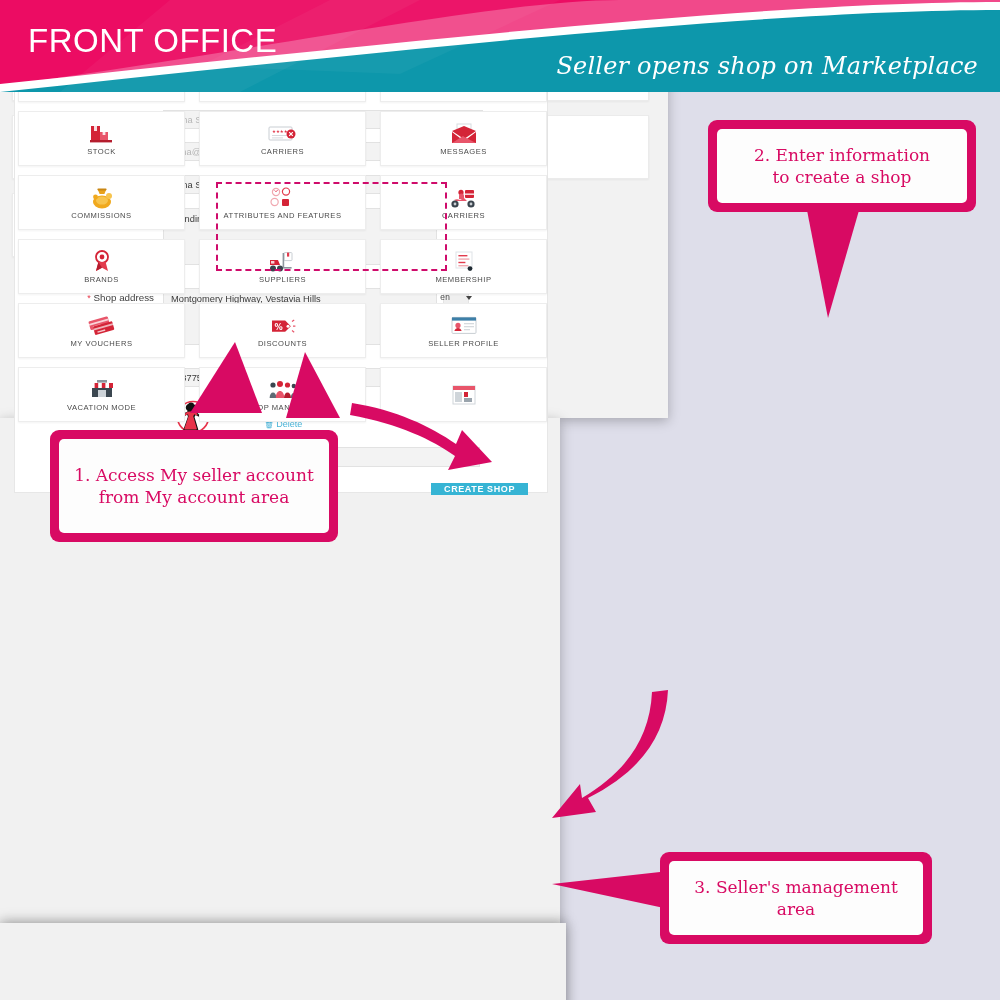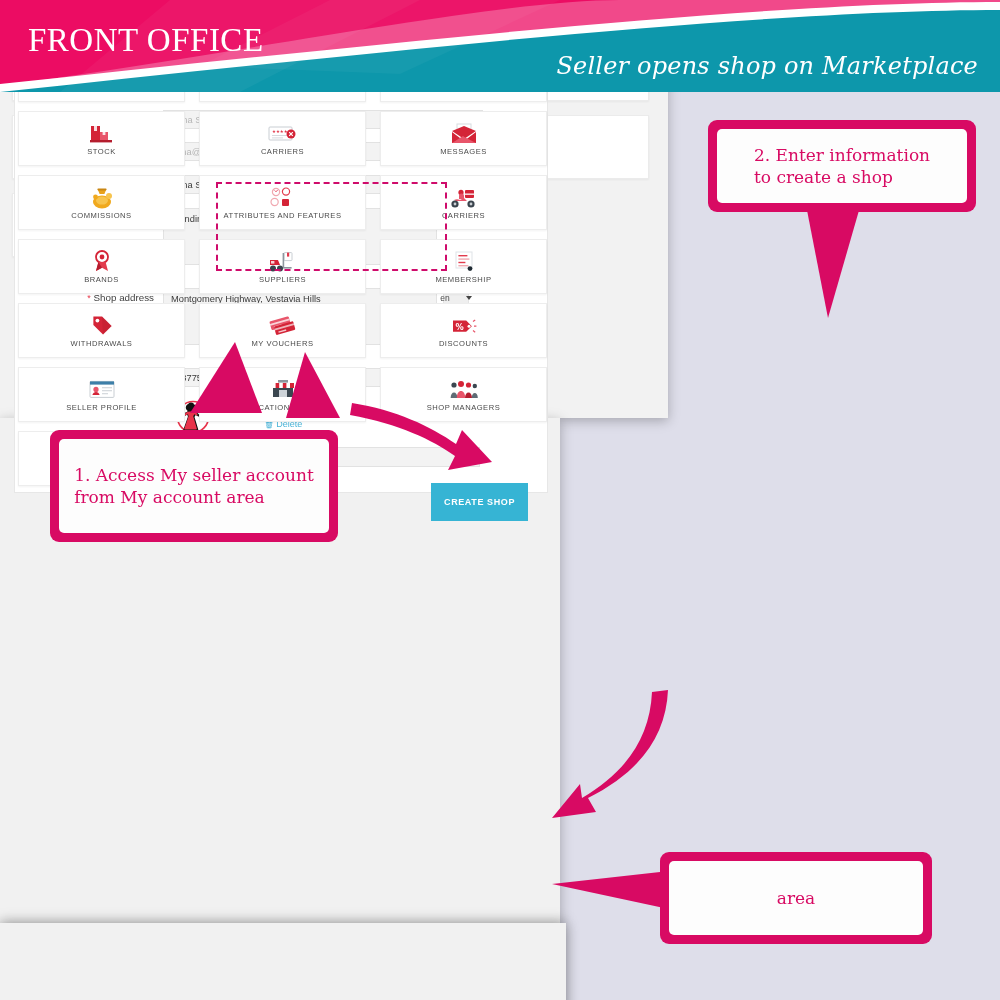--- a/index.html
+++ b/index.html
@@ -12,21 +12,21 @@
   }
 
   
   #header{
     position:absolute; left:0; top:0; width:1000px; height:92px;
     overflow:hidden; z-index:60;
   }
   #header svg{ position:absolute; left:0; top:0; }
   #hdr-left-title{
     position:absolute; left:28px; top:22px;
-    font-family:Liberation Serif, serif;
+    font-family:Liberation Sans, sans-serif;
     font-size:33px; font-weight:400; color:#ffffff;
     letter-spacing:0.5px;
   }
   #hdr-right-title{
     position:absolute; right:22px; top:32px;
     font-family:"DejaVu Serif", serif;
     font-style:italic;
     font-size:24px; color:#ffffff;
     letter-spacing:0.2px;
     margin-top:20px;
@@ -124,41 +124,41 @@
   .ftext::after{
     content:""; position:absolute; right:1px; bottom:1px;
     width:7px; height:7px;
     background:
       linear-gradient(135deg, transparent 48%, #bcbcbc 48%, #bcbcbc 56%, transparent 56%),
       linear-gradient(135deg, transparent 70%, #bcbcbc 70%, #bcbcbc 78%, transparent 78%);
   }
   .langsel{
     margin-left:6px; width:26px; height:19px; background:#efefef;
     border:1px solid #e4e4e4; font-size:8.5px; color:#4a4a4a;
-    display:flex; align-items:center; justify-content:center; gap:16px;
+    display:flex; align-items:center; justify-content:center; gap:16px;font-family:Liberation Mono, monospace;
   }
   .caret{ width:0;height:0;border-left:3px solid transparent;
           border-right:3px solid transparent;border-top:4px solid #444;}
   #logo-box{ position:absolute; }
   #file-row{
     position:absolute; display:flex; align-items:center;
     height:20px; background:#f3f3f3; border:1px solid #e2e2e2;
   }
   #choose-file{
     margin:2px; padding:1px 7px; font-size:9.3px; color:#1f1f1f;
     border:1px solid #9d9d9d; background:#f0f0f0; border-radius:2px;
   }
   #file-name{ margin-left:7px; font-size:9.5px; color:#2e2e2e; }
   #rec-size{
     position:absolute; font-size:8px; color:#9b9b9b; font-style:italic;
   }
   #create-shop{
     position:absolute; background:#36b4d4; color:#fff;
     font-size:9px; font-weight:bold; letter-spacing:.6px;
-    padding:14px 13px;
+    padding:1px 13px;
   }
   #delete-link{
     position:absolute; font-size:9px; color:#4ab4d8;
     display:flex; align-items:center; gap:2px;
   }
 
   
   #seller-panel{
     left:14px; top:530px; width:566px; height:470px;
     background:#f1f1f1; z-index:40;
@@ -190,21 +190,21 @@
 
   
   .callout{
     position:absolute; background:#d80a63; border-radius:9px;
     z-index:80;
   }
   .callout .inner{
     position:absolute; left:9px; top:9px; right:9px; bottom:9px;
     background:#fdfdfd; border-radius:5px;
     display:flex; align-items:center; justify-content:center;
-    text-align:left;
+    text-align:center;
   }
   .callout .ctext{
     font-family:"DejaVu Serif", serif;
     color:#d80a63; font-size:17px; line-height:1.32;
   }
 
   
   #arrows{ position:absolute; left:0; top:0; width:1000px; height:1000px;
            z-index:75; pointer-events:none; }
 </style>
@@ -583,30 +583,20 @@
             <rect x="6.4" y="4" width="9" height="1.4" fill="#e23b4d"></rect>
             <rect x="6.4" y="7.4" width="11" height="1.4" fill="#f0a8b0"></rect>
             <rect x="6.4" y="10.8" width="7" height="1.4" fill="#e23b4d"></rect>
             <rect x="6.4" y="14" width="10" height="1.4" fill="#f0a8b0"></rect>
             <circle cx="18" cy="17.6" r="2.4" fill="#1f2a33"></circle>
           </svg>
       </span>
       <span class="slbl">MEMBERSHIP</span>
     </div>
 
-    <div class="s-tile">
-      <span class="sico">
-        <svg width="22" height="22" viewBox="0 0 22 22">
-            <path d="M11 1.4L20.6 11 12 19.6 2.4 10V1.4z" fill="#d42437"></path>
-            <circle cx="6.4" cy="5.6" r="1.9" fill="#fff"></circle>
-            <path d="M11 1.4L20.6 11 12 19.6z" fill="#b51d2e" opacity=".35"></path>
-          </svg>
-      </span>
-      <span class="slbl">WITHDRAWALS</span>
-    </div>
 
     <div class="s-tile">
       <span class="sico">
         <svg width="30" height="22" viewBox="0 0 30 22">
             <g transform="rotate(-16 15 11)">
               <rect x="3" y="3" width="20" height="9" rx="1.3" fill="#e8556a"></rect>
               <rect x="3" y="5.4" width="20" height="1.8" fill="#fff" opacity=".75"></rect>
               <rect x="6" y="9" width="8" height="1.4" fill="#fff" opacity=".8"></rect>
             </g>
             <g transform="rotate(-16 15 11) translate(3,6)">
@@ -721,16 +711,17 @@
     <div class="ctext">
       <div>2. Enter information</div>
       <div>to create a shop</div>
     </div>
   </div>
 </div>
 
 <div class="callout" id="callout-3" style="left:660px; top:852px; width:272px; height:92px;">
   <div class="inner">
     <div class="ctext">
+      <div>3. Seller's management</div>
       <div>area</div>
     </div>
   </div>
 </div>
 
 </body></html>

